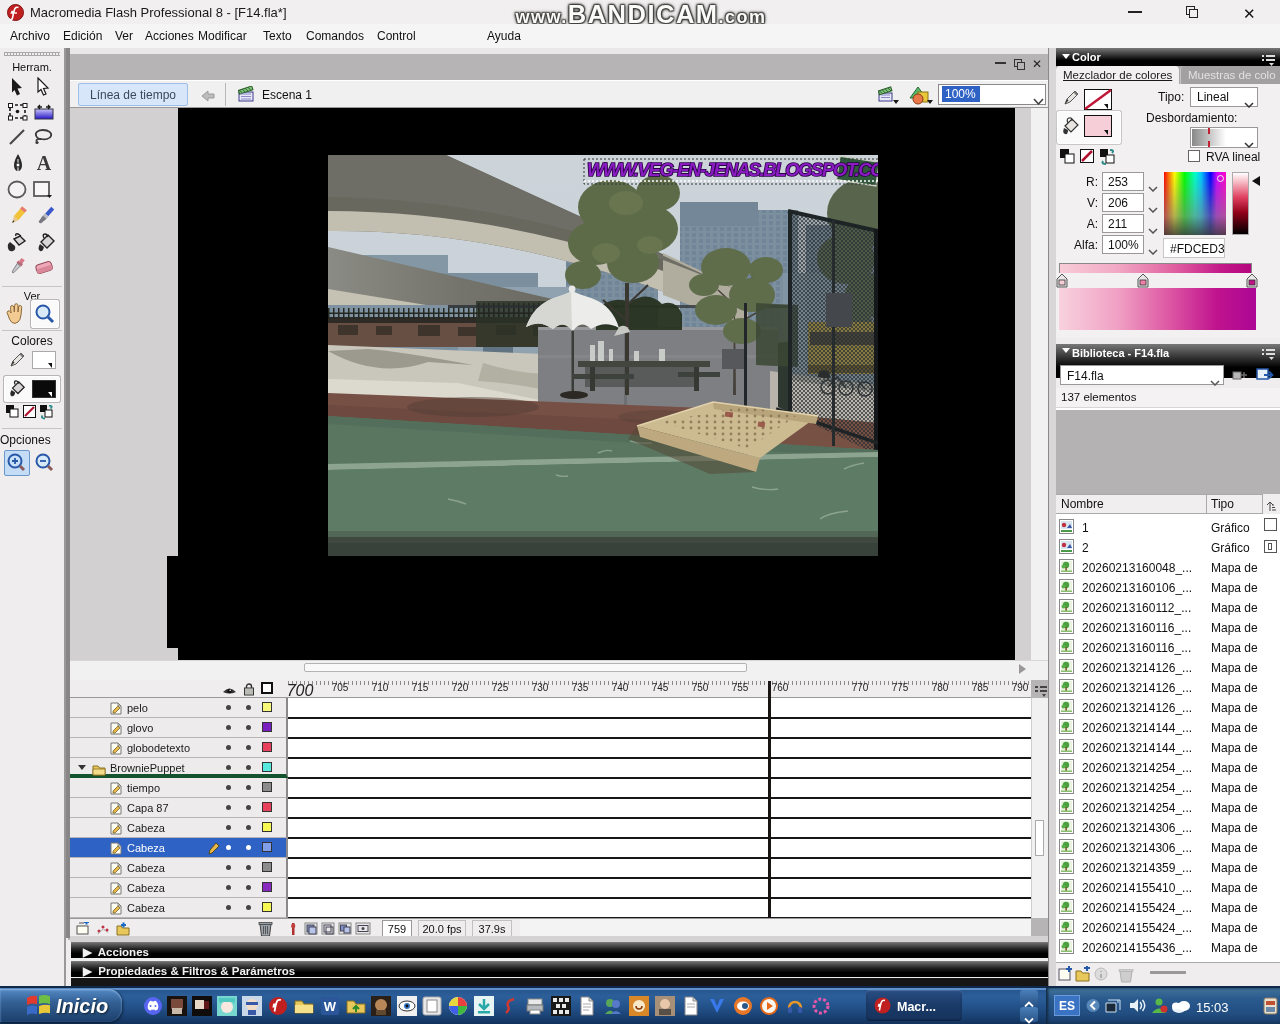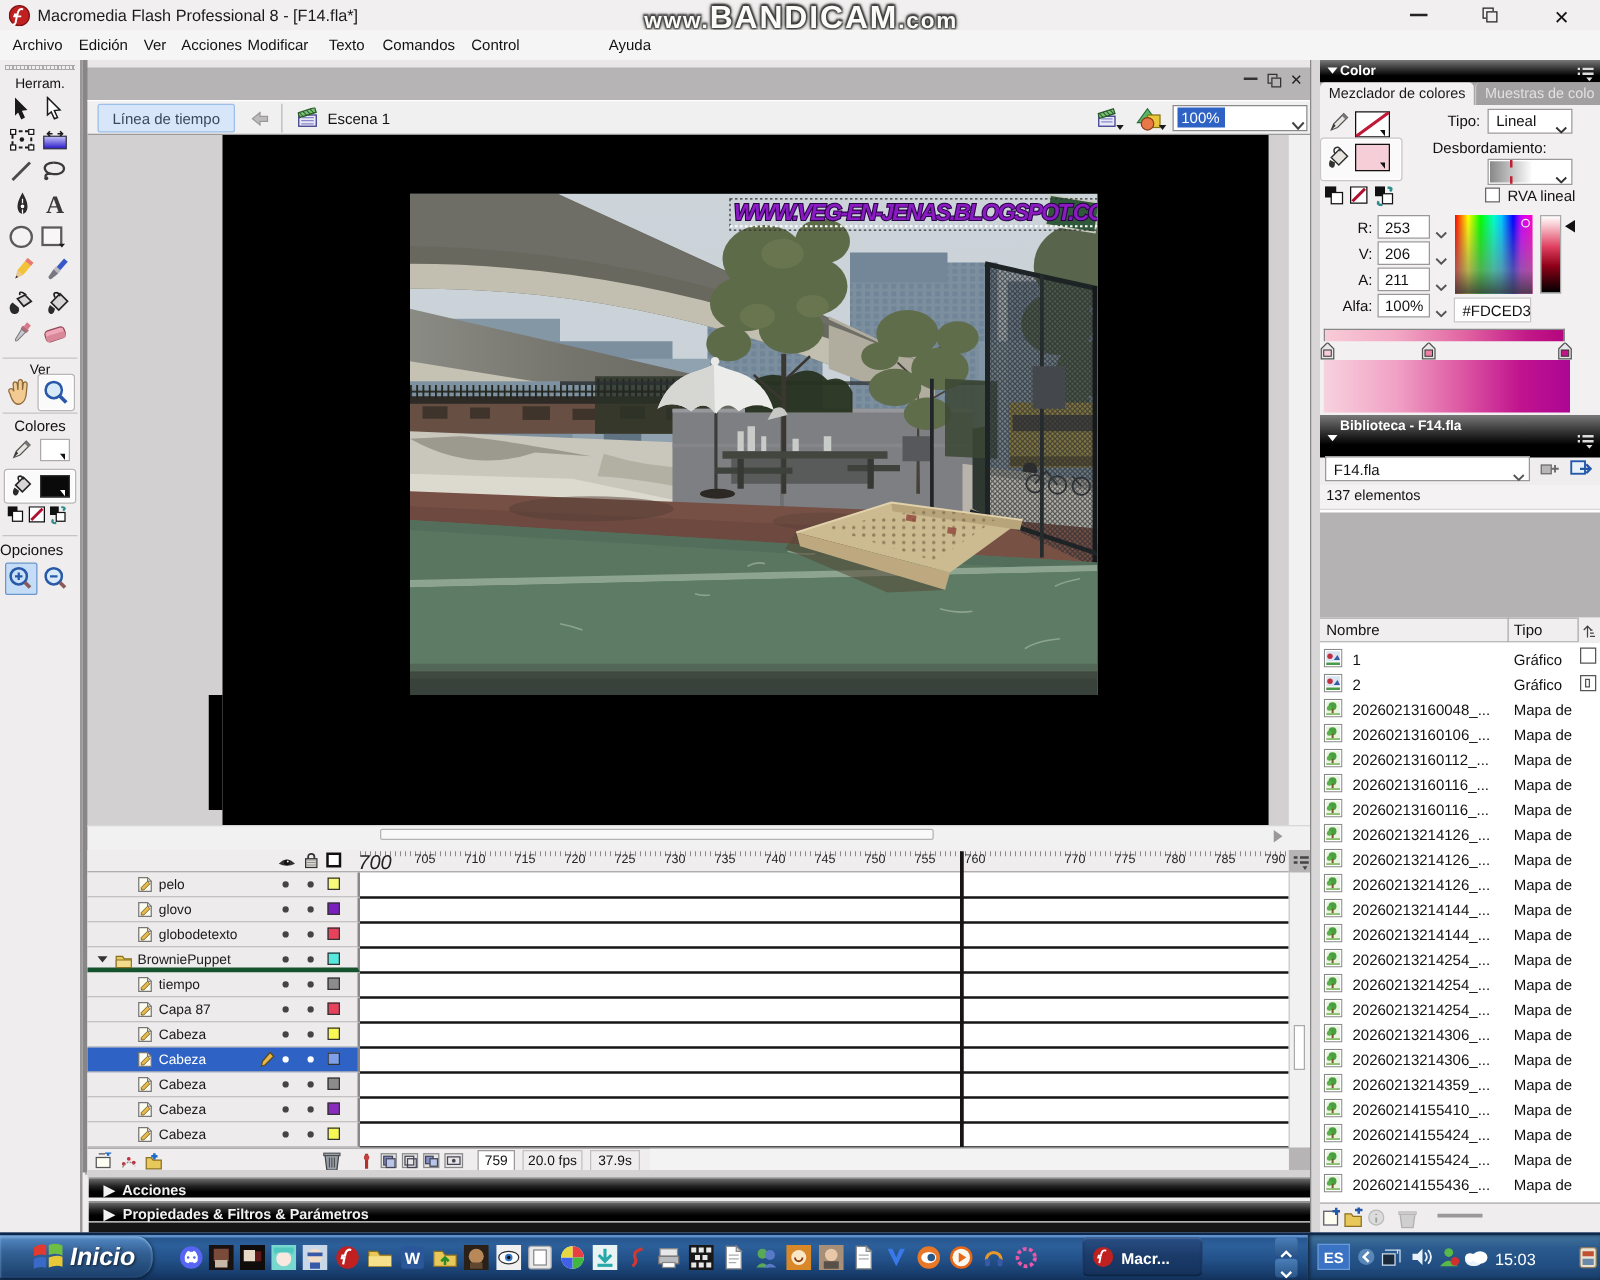--- a/index.html
+++ b/index.html
@@ -750,21 +750,21 @@
         <g fill="#ddd">
           <rect x="0" y="0" width="2" height="2"></rect>
           <rect x="4" y="0" width="9" height="2"></rect>
           <rect x="0" y="4" width="2" height="2"></rect>
           <rect x="4" y="4" width="9" height="2"></rect>
           <path d="M7 8 h5 l-2.5 3 Z"></path>
         </g>
       </svg></div>
   <div class="abs" style="left:1056px;top:66px;width:224px;height:18px;background:#A9A7A7;"></div>
   <div class="abs" style="left:1180px;top:66px;width:100px;height:18px;background:#A2A0A0;border-radius:4px 0 0 0;border-left:1px solid #c8c6c6;font-size:11.5px;color:#E2E0E0;padding:3px 0 0 7px;white-space:nowrap;overflow:hidden;">Muestras de colo</div>
-  <div class="abs" style="left:1056px;top:66px;width:123px;height:18px;background:#F2F0F0;border-radius:4px 4px 0 0;font-size:11.5px;color:#1a1a1a;padding:3px 0 0 7px;white-space:nowrap;">Mezclador de colores</div>
+  <div class="abs" style="left:1056px;top:66px;width:123px;height:18px;background:#F2F0F0;border-radius:4px 4px 0 0;font-size:11.5px;color:#1a1a1a;padding:3px 0 0 7px;white-space:nowrap;text-decoration:underline;">Mezclador de colores</div>
   <div class="abs" style="left:1056px;top:84px;width:224px;height:254px;background:#F2F0F0;"></div>
   <div class="abs" style="left:1062px;top:88px;"><svg width="19" height="19" viewBox="0 0 19 19">
         <path d="M3 16 L5 11 L13 3 L16 6 L8 14 Z" fill="#E8E4E0" stroke="#555" stroke-width="1"></path>
         <path d="M13 3 L16 6 L14.5 7.5 L11.5 4.5 Z" fill="#777"></path>
         <path d="M3 16 L5 11 L6.5 12.5 Z" fill="#333"></path>
       </svg></div>
   <div class="abs" style="left:1084px;top:89px;width:28px;height:21px;background:#fff;border:1px solid #111;"></div>
   <div class="abs" style="left:1084px;top:89px;"><svg width="28" height="21" viewBox="0 0 28 21">
         <line x1="1" y1="20" x2="27" y2="1" stroke="#C01838" stroke-width="2.5"></line>
       </svg></div>
@@ -840,21 +840,21 @@
       </svg></div>
   <div class="abs" style="left:1136px;top:274px;"><svg width="14" height="14" viewBox="0 0 14 14">
         <path d="M7 0 L12 5 V13 H2 V5 Z" fill="#E8E6E6" stroke="#555"></path>
         <rect x="4" y="6" width="6" height="5" fill="#EE7FA8" stroke="#333" stroke-width="0.8"></rect>
       </svg></div>
   <div class="abs" style="left:1245px;top:274px;"><svg width="14" height="14" viewBox="0 0 14 14">
         <path d="M7 0 L12 5 V13 H2 V5 Z" fill="#E8E6E6" stroke="#555"></path>
         <rect x="4" y="6" width="6" height="5" fill="#C01488" stroke="#333" stroke-width="0.8"></rect>
       </svg></div>
   <div class="abs" style="left:1059px;top:288px;width:197px;height:42px;background:linear-gradient(90deg,#F8D2DE 0%,#F0A0C4 30%,#DE5AA4 55%,#C0138E 80%,#AC0694 100%);"></div>
-  <div class="abs" style="left:1056px;top:332px;width:224px;height:34px;background:linear-gradient(#787878,#2a2a2a 45%,#000 70%,#000);color:#fff;font-weight:bold;font-size:11px;padding:3px 0 0 16px;">Biblioteca - F14.fla</div>
+  <div class="abs" style="left:1056px;top:344px;width:224px;height:34px;background:linear-gradient(#787878,#2a2a2a 45%,#000 70%,#000);color:#fff;font-weight:bold;font-size:11px;padding:3px 0 0 16px;">Biblioteca - F14.fla</div>
   <div class="abs" style="left:1062px;top:348px;width:0;height:0;border-left:4px solid transparent;border-right:4px solid transparent;border-top:5px solid #fff;"></div>
   <div class="abs" style="left:1262px;top:346px;"><svg width="13" height="11" viewBox="0 0 13 11">
         <g fill="#ddd">
           <rect x="0" y="0" width="2" height="2"></rect>
           <rect x="4" y="0" width="9" height="2"></rect>
           <rect x="0" y="4" width="2" height="2"></rect>
           <rect x="4" y="4" width="9" height="2"></rect>
           <path d="M7 8 h5 l-2.5 3 Z"></path>
         </g>
       </svg></div>

